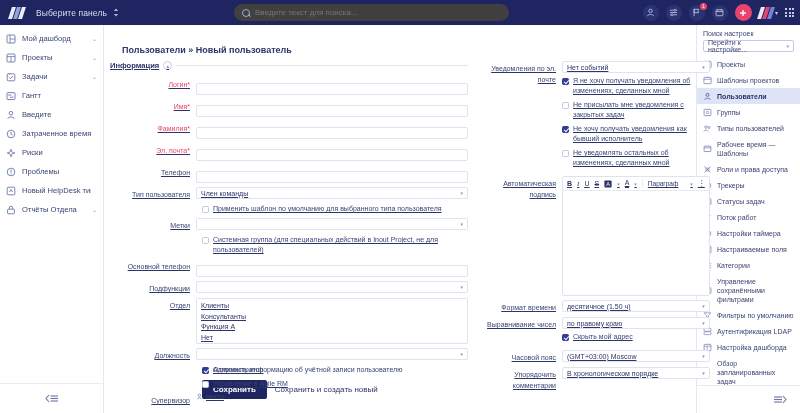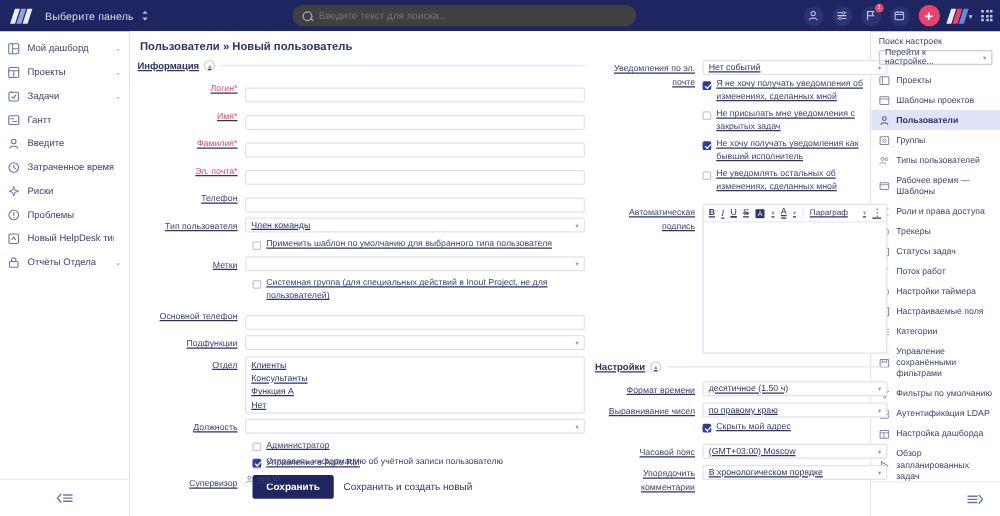--- a/index.html
+++ b/index.html
@@ -68,21 +68,21 @@
     color: #3b4472; cursor: pointer; position: relative;
   }
   .nav-item .ni { width: 10px; height: 10px; flex: 0 0 10px; display:flex; align-items:center; justify-content:center; color:#6b76a8; }
   .nav-item .nl { flex: 1; white-space: nowrap; overflow: hidden; }
   .nav-item .nc { color: #8a93bd; font-size: 6px; }
   .nav-spacer { flex: 1; }
   .nav-foot { border-top: 1px solid #e9ebf4; height: 30px; display:flex; align-items:center; justify-content:center; }
 
   
   .content { flex: 1; min-width: 0; display: flex; flex-direction: column; background:#fff; position: relative; }
-  .crumb { font-size: 9px; font-weight: bold; color: #2b3568; padding: 7px 0 6px 8px; }
+  .crumb { font-size: 9px; font-weight: bold; color: #2b3568; padding: 20px 0 6px 8px; margin-left: 10px; }
   .cols { flex: 1; display: flex; gap: 0; padding: 0 6px 0 6px; min-height:0;text-decoration:underline; }
   .col { position: relative; }
   .col-left { width: 358px; flex: 0 0 358px; }
   .col-right { flex: 1; padding-left: 8px; }
 
   .section-head { display: flex; align-items: center; gap: 4px; margin-bottom: 7px; }
   .section-head .st { font-size: 7.6px; font-weight: bold; color: #2b3568; white-space: nowrap; }
   .section-head .caret {
     width: 9px; height: 9px; border: 1px solid #c9cfe4; border-radius: 50%;
     color: #7b85b4; font-size: 5px; display:flex; align-items:center; justify-content:center; flex:0 0 9px;
@@ -533,25 +533,20 @@
                     <span>Параграф</span>
                     <span style="font-size:5px;color:#8a93bd;">▾</span>
                   </span>
                   <span class="more">⋮</span>
                 </div>
                 <div class="ebody"></div>
               </div>
             </div>
           </div>
 
-          <div class="section-head" style="margin-top:6px;">
-            <span class="st">Настройки</span>
-            <span class="caret">▴</span>
-            <span class="rule"></span>
-          </div>
 
           <div class="frow">
             <div class="flabel">Формат времени</div>
             <div class="fctl">
                 <div class="sel">десятичное (1.50 ч)</div>
               </div>
           </div>
           <div class="frow">
             <div class="flabel">Выравнивание чисел</div>
             <div class="fctl">

